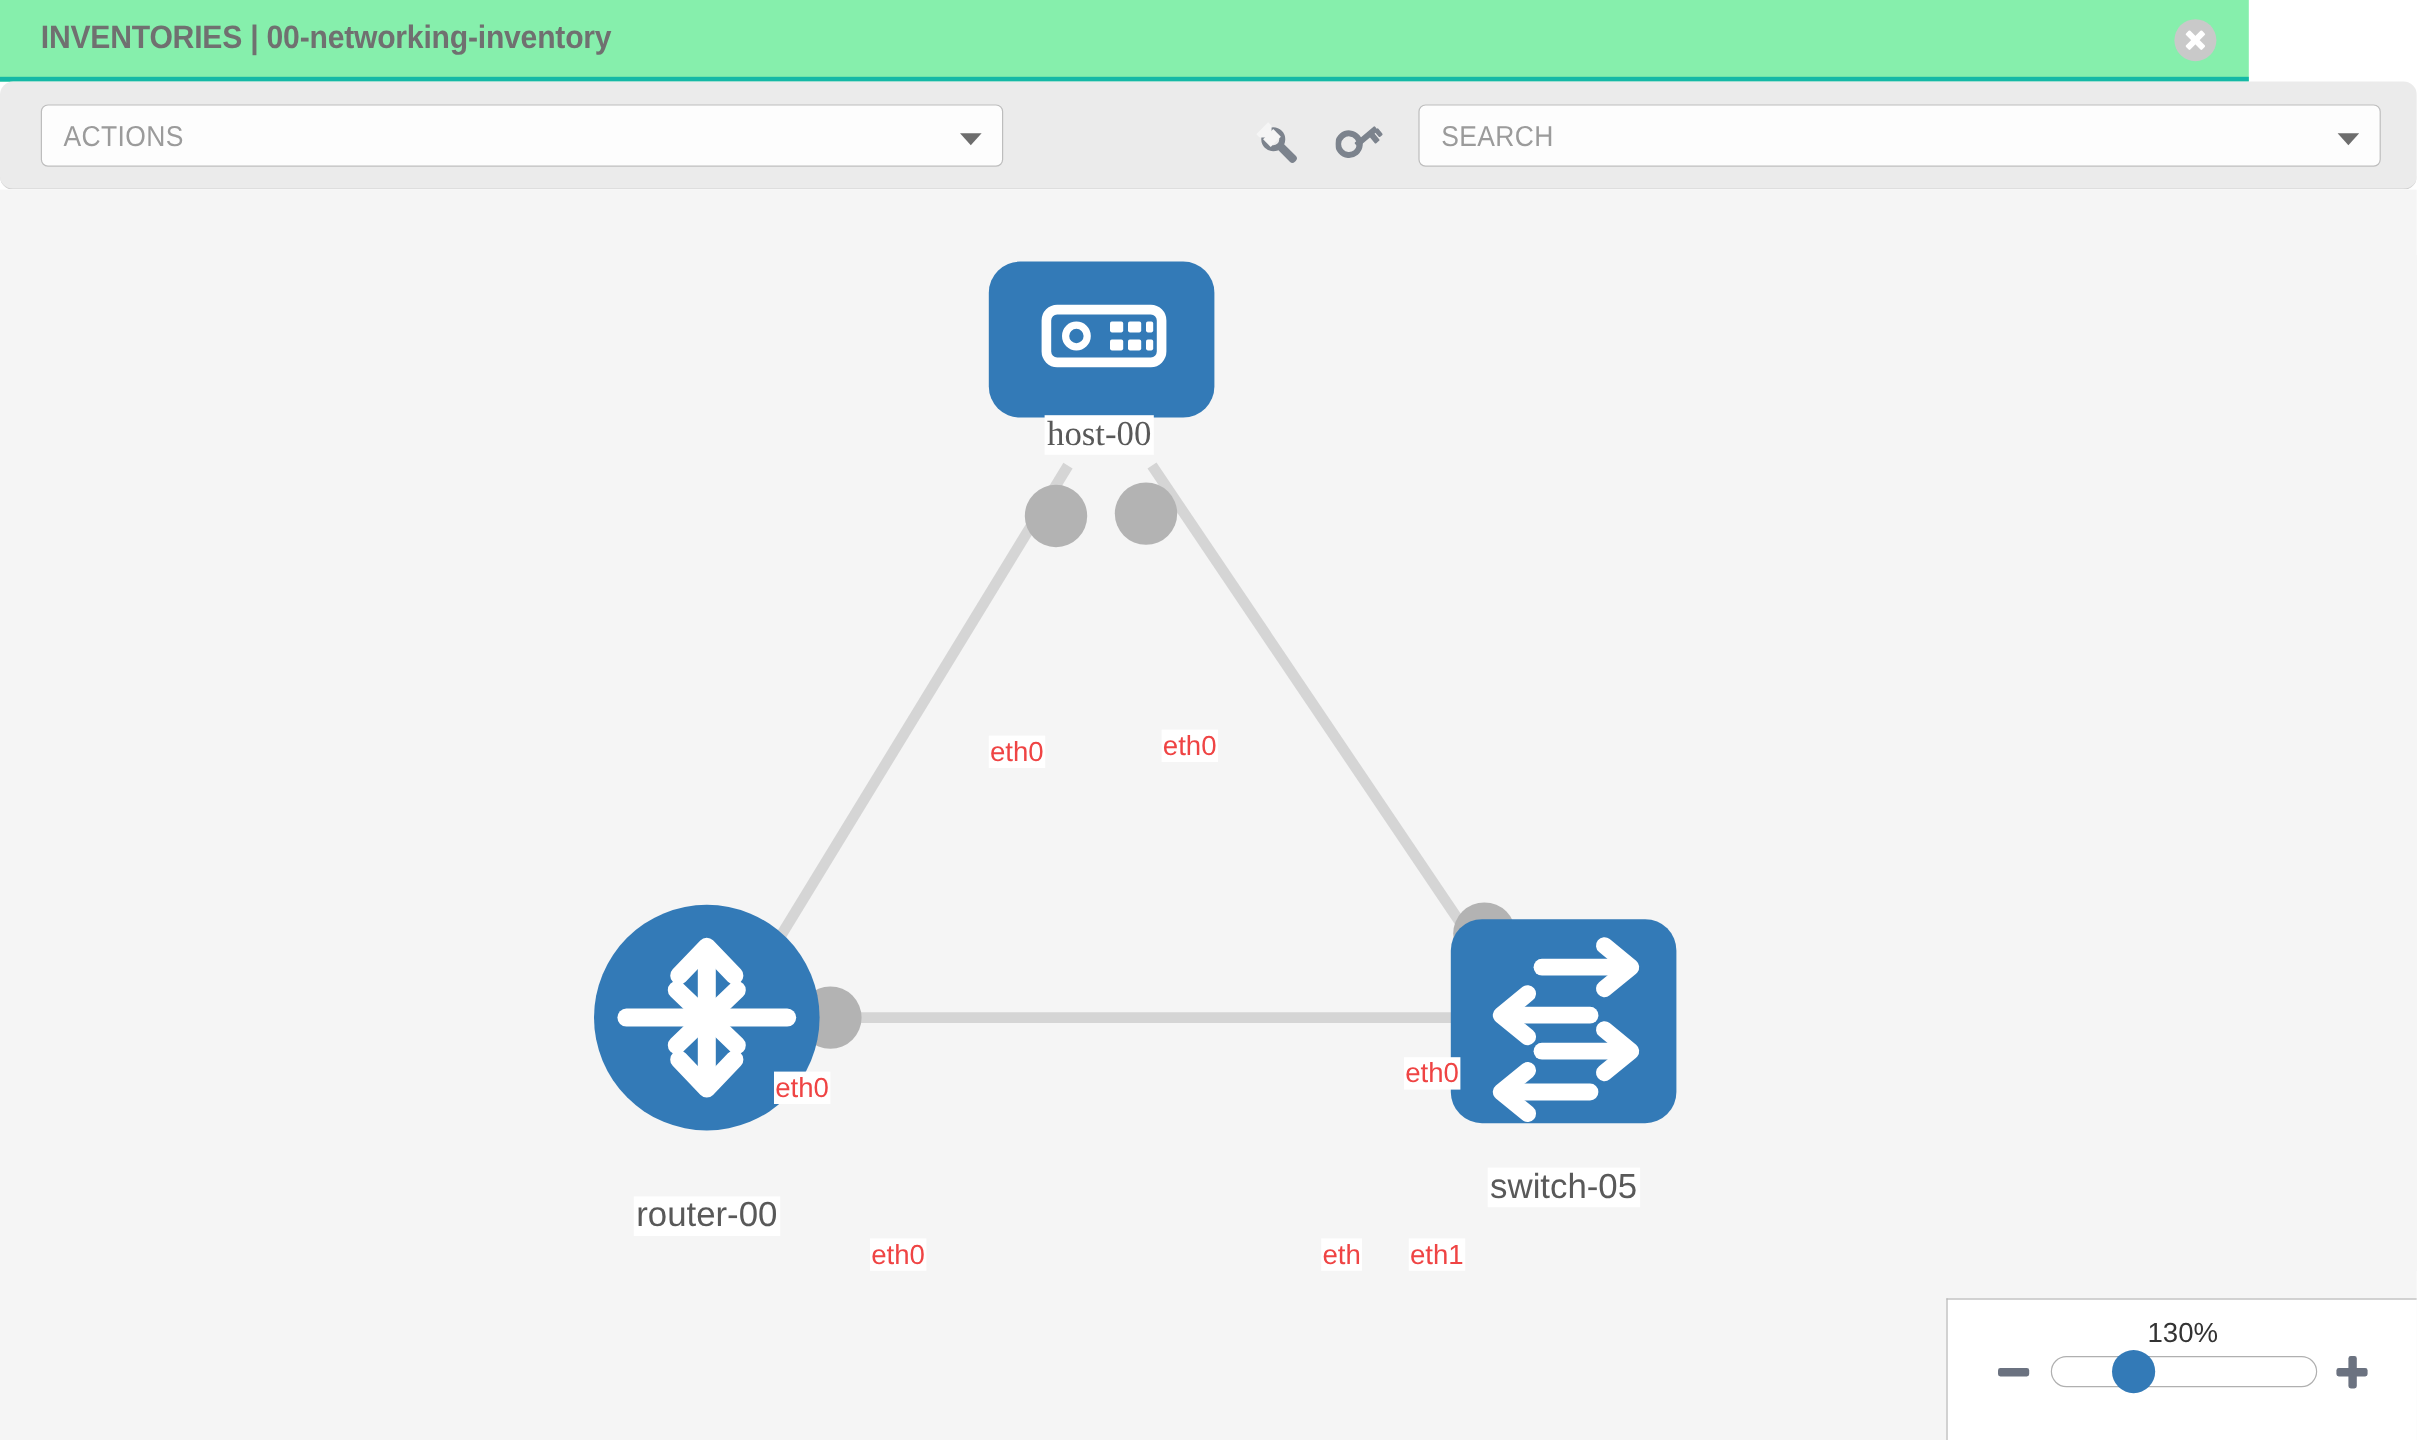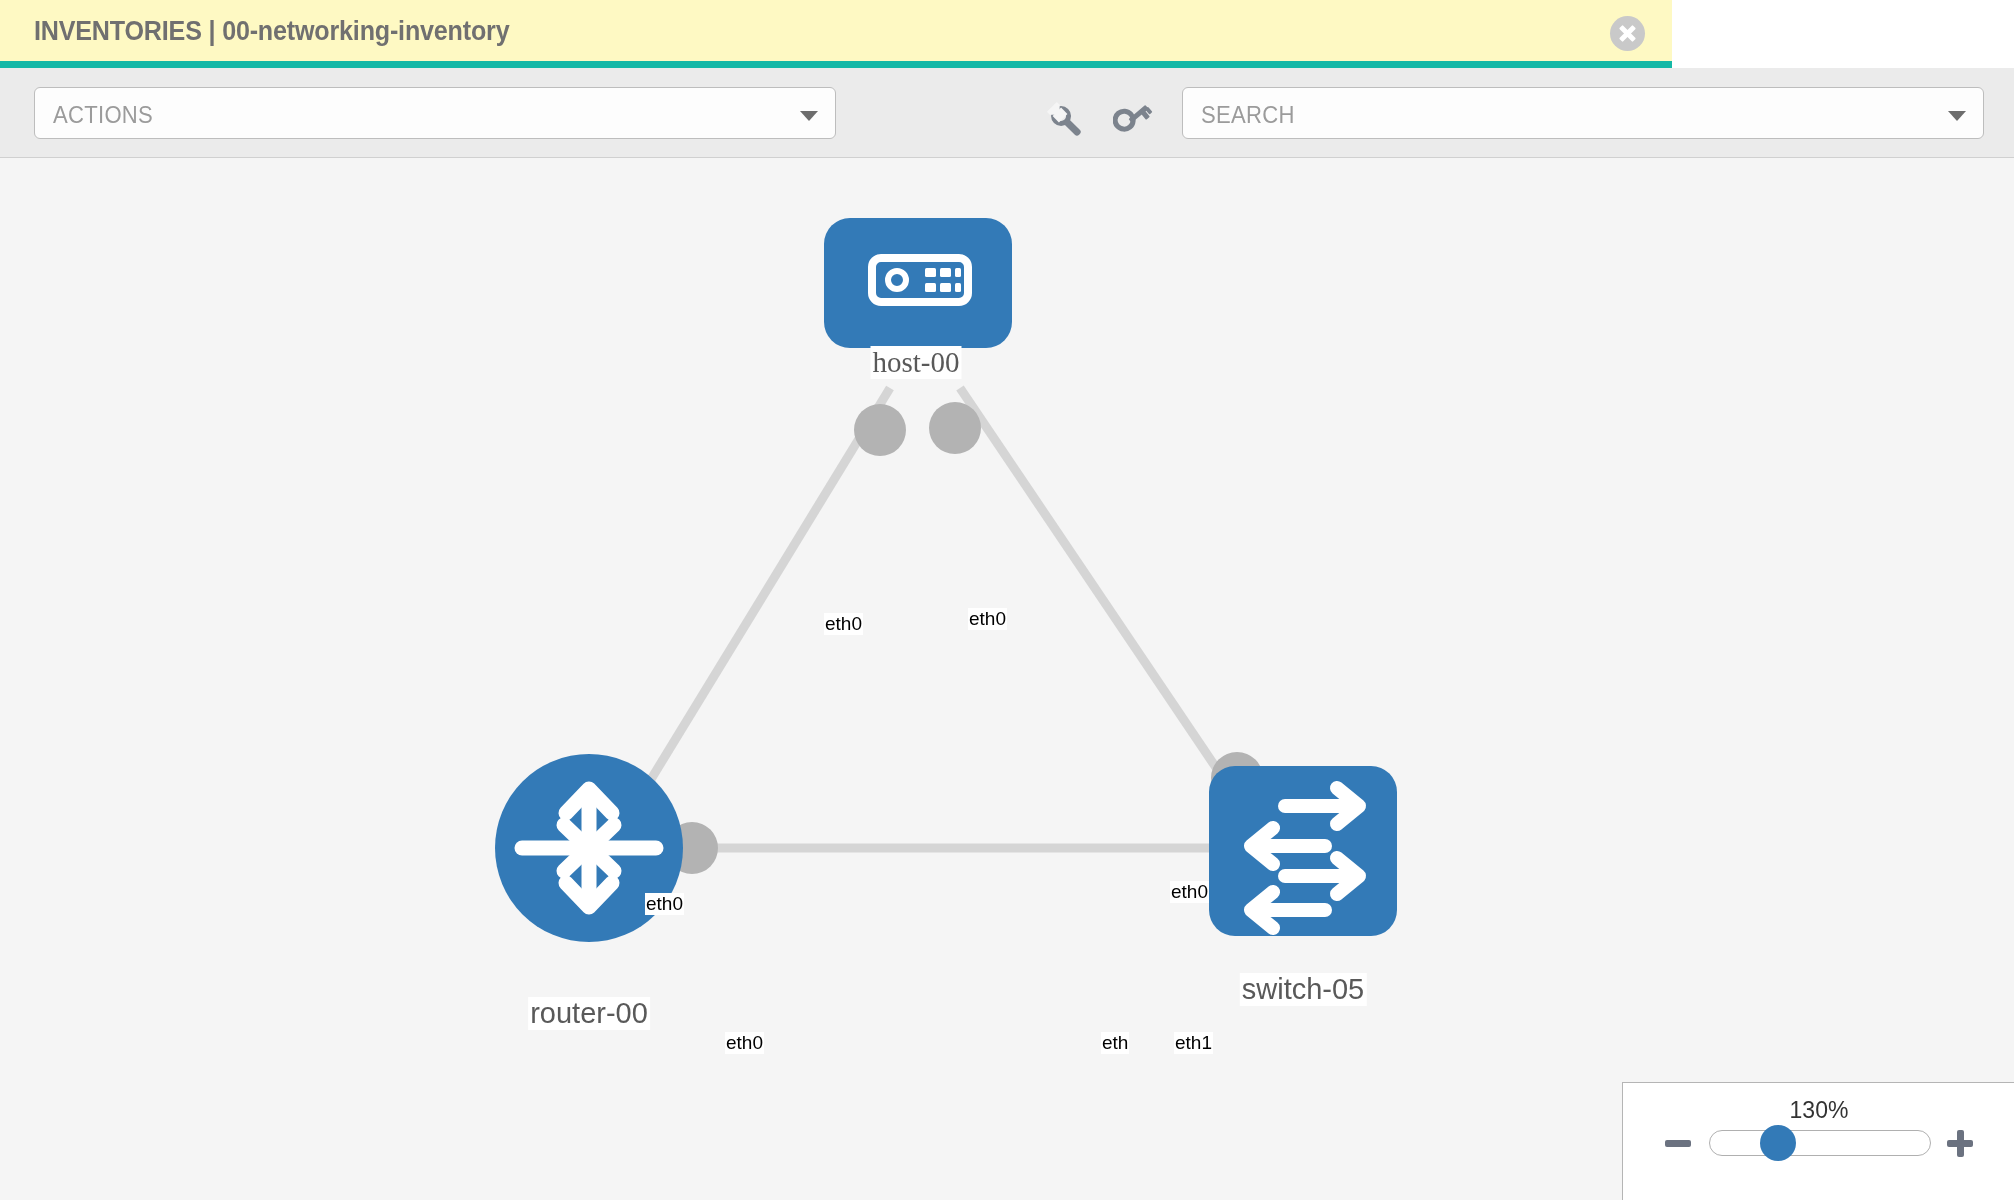--- a/index.html
+++ b/index.html
@@ -12,24 +12,24 @@
     height: 1200px;
     font-family: "Liberation Sans", sans-serif;
     overflow: hidden;
     position: relative;
   }
 
   
   .header {
     position: absolute;
     left: 0; top: 0;
-    width: 1672px;
+    width: 1874px;
     height: 68px;
-    background: #fef9c3;
-    border-bottom: 7px solid #14b8a6;
+    background: #86efac;
+    border-bottom: 4px solid #14b8a6;
     box-sizing: border-box;
   }
   .header-title {
     position: absolute;
     left: 34px;
     top: 16px;
     font-size: 27px;
     font-weight: bold;
     color: #707070;
     letter-spacing: -0.2px;
@@ -65,20 +65,21 @@
 
   
   .toolbar {
     position: absolute;
     left: 0; top: 68px;
     width: 2014px;
     height: 90px;
     background: #ebebeb;
     border-bottom: 1px solid #d0d0d0;
     box-sizing: border-box;
+    border-radius: 11px;
   }
   .field {
     position: absolute;
     top: 19px;
     height: 52px;
     background: #fdfdfd;
     border: 1px solid #bdbdbd;
     border-radius: 6px;
     box-sizing: border-box;
     cursor: text;
@@ -139,22 +140,22 @@
     font-size: 29px;
     color: #595959;
     background: #ffffff;
     white-space: nowrap;
     padding: 0 2px;
     transform: translateX(-50%);
     cursor: pointer;
   }
   .edge-label {
     position: absolute;
-    font-size: 19px;
-    color: #000000;
+    font-size: 23px;
+    color: #ef4444;
     background: #ffffff;
     white-space: nowrap;
     padding: 0 1px;
     cursor: default;
   }
 
   
   .zoom-panel {
     position: absolute;
     left: 1622px;

